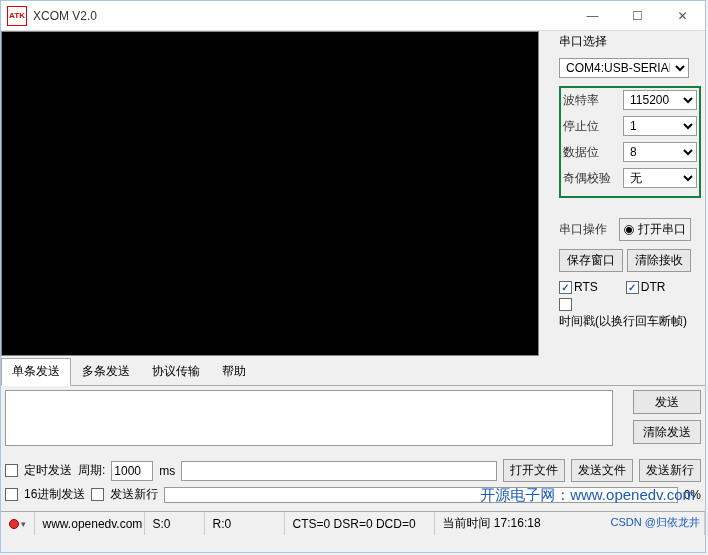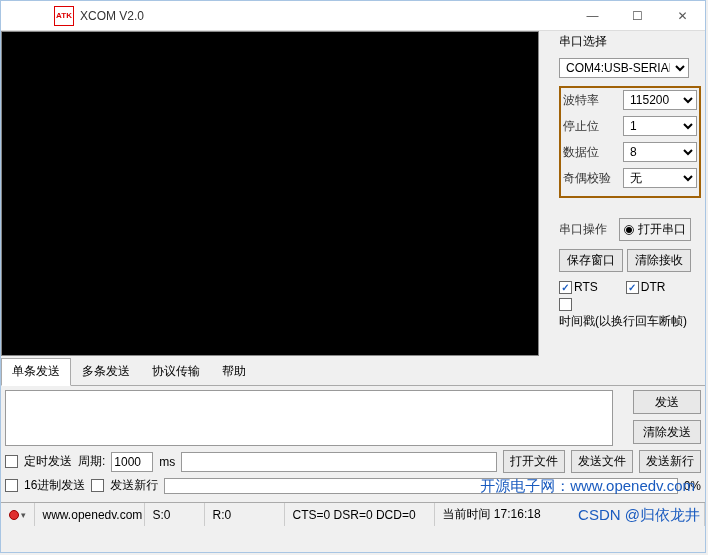--- a/index.html
+++ b/index.html
@@ -1,44 +1,44 @@
 <!DOCTYPE html>
 <html><head>
 <meta charset="utf-8">
 <style>
 * { box-sizing: border-box; margin: 0; padding: 0; font-family: "Microsoft YaHei", Arial, sans-serif; font-size: 12px; }
 body { background: #f0f0f0; width: 708px; height: 555px; overflow: hidden; }
 .window { width: 706px; height: 553px; background: #f0f0f0; border: 1px solid #a8c5e3; }
-.titlebar { height: 30px; background: #fff; display: flex; align-items: center; border-bottom: 1px solid #ddd; padding-left: 47px; }
+.titlebar { height: 30px; background: #fff; display: flex; align-items: center; border-bottom: 1px solid #ddd; }
 .app-icon { width: 20px; height: 20px; margin: 0 6px; display: flex; align-items: center; justify-content: center; font-size: 8px; font-weight: bold; color: #d00; border: 1px solid #d00; }
 .title { flex: 1; color: #333; }
 .win-btns { display: flex; }
 .win-btn { width: 45px; height: 29px; display: flex; align-items: center; justify-content: center; color: #555; cursor: pointer; }
 .content { display: flex; padding: 0; gap: 16px; }
 .terminal { width: 548px; height: 325px; background: #000; border: 1px solid #888; }
 .right-panel { flex: 1; padding: 2px 4px; }
 .field-row { display: flex; align-items: center; margin-bottom: 8px; gap: 4px; }
 .field-label { width: 56px; color: #333; }
-.highlight-box { border: 2px solid #a16207; padding: 2px 2px; }
+.highlight-box { border: 2px solid #15803d; padding: 2px 2px; }
 .highlight-box .field-row { margin-bottom: 6px; }
 select, input[type=text] { border: 1px solid #999; background: #fff; height: 20px; padding: 0 2px; font-size: 12px; }
 .sel-full { width: 130px; }
 .sel-narrow { width: 74px; }
 .btn { border: 1px solid #999; background: #e8e8e8; padding: 2px 6px; cursor: pointer; font-size: 12px; }
 .radio-btn { display: flex; align-items: center; gap: 4px; border: 1px solid #999; padding: 2px 4px; cursor: pointer; }
 .radio-dot { width: 10px; height: 10px; border: 1px solid #333; border-radius: 50%; display: inline-flex; align-items: center; justify-content: center; }
 .radio-dot::after { content: ""; width: 6px; height: 6px; background: #000; border-radius: 50%; }
 .chk-row { display: flex; align-items: center; gap: 2px; margin-bottom: 4px; flex-wrap: wrap; }
 .chk { width: 13px; height: 13px; border: 1px solid #666; display: inline-flex; align-items: center; justify-content: center; background: #fff; cursor: pointer; }
 .chk.checked::after { content: "✓"; font-size: 10px; color: #1a5bbf; font-weight: bold; }
 .tabs { display: flex; border-bottom: 1px solid #aaa; margin-top: 2px; }
 .tab { padding: 4px 10px; border: 1px solid transparent; cursor: pointer; }
 .tab.active { background: #fff; border: 1px solid #aaa; border-bottom: 1px solid #fff; margin-bottom: -1px; }
 .send-area { padding: 4px; }
-.send-row { display: flex; gap: 20px; margin-bottom: 4px; }
+.send-row { display: flex; gap: 20px; margin-bottom: 13px; }
 .send-textarea { flex: 1; height: 56px; border: 1px solid #999; background: #fff; resize: none; }
 .send-btns { display: flex; flex-direction: column; gap: 6px; }
 .send-btns .btn { width: 68px; height: 24px; }
 .opts-row { display: flex; align-items: center; gap: 6px; margin-bottom: 4px; }
 .progress { flex: 1; height: 16px; border: 1px solid #999; background: #fff; }
 .status-bar { display: flex; align-items: center; border-top: 1px solid #aaa; height: 24px; font-size: 11px; }
 .status-seg { border-right: 1px solid #ccc; padding: 0 8px; display: flex; align-items: center; height: 100%; }
 .rec-dot { width: 10px; height: 10px; background: #e03030; border-radius: 50%; border: 1px solid #900; }
 .down-arrow { font-size: 9px; color: #555; margin-left: 2px; }
 .watermark { position: absolute; color: #1a5bbf; font-size: 15px; }
@@ -156,16 +156,16 @@
     <div class="status-seg">
         <span class="rec-dot"></span>
         <span class="down-arrow">▾</span>
       </div>
     <div class="status-seg" style="width:110px">www.openedv.com</div>
     <div class="status-seg" style="width:60px">S:0</div>
     <div class="status-seg" style="width:80px">R:0</div>
     <div class="status-seg" style="width:150px">CTS=0 DSR=0 DCD=0</div>
     <div class="status-seg" style="flex:1;position:relative">
         <span>当前时间 17:16:18</span>
-        <span class="watermark" style="right:4px;top:3px;font-size:15px">CSDN @归依龙井</span>
+        <span class="watermark" style="right:4px;top:3px;font-size:11px">CSDN @归依龙井</span>
       </div>
   </div>
 </div>
 
 </body></html>

